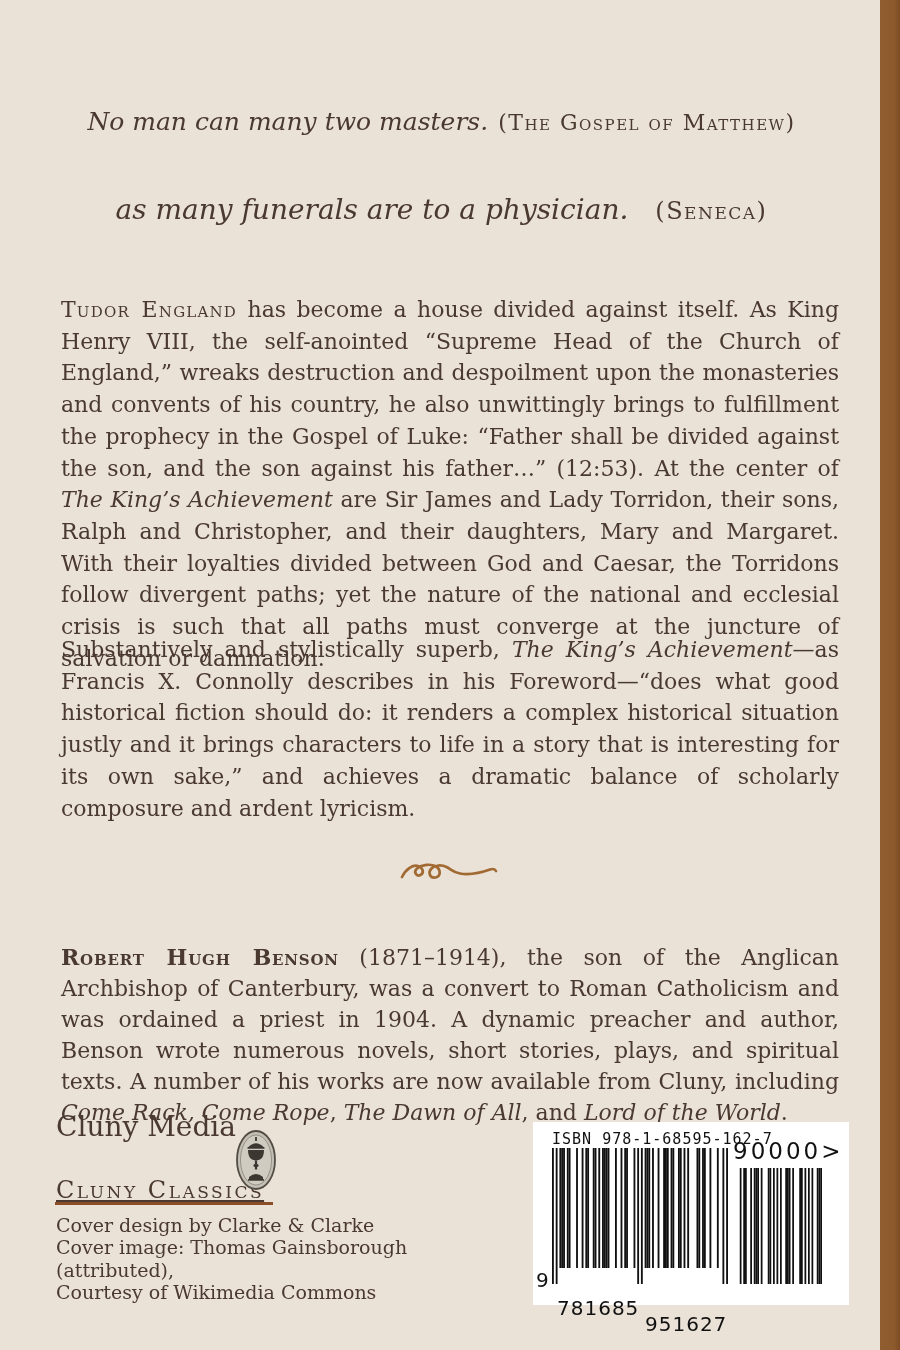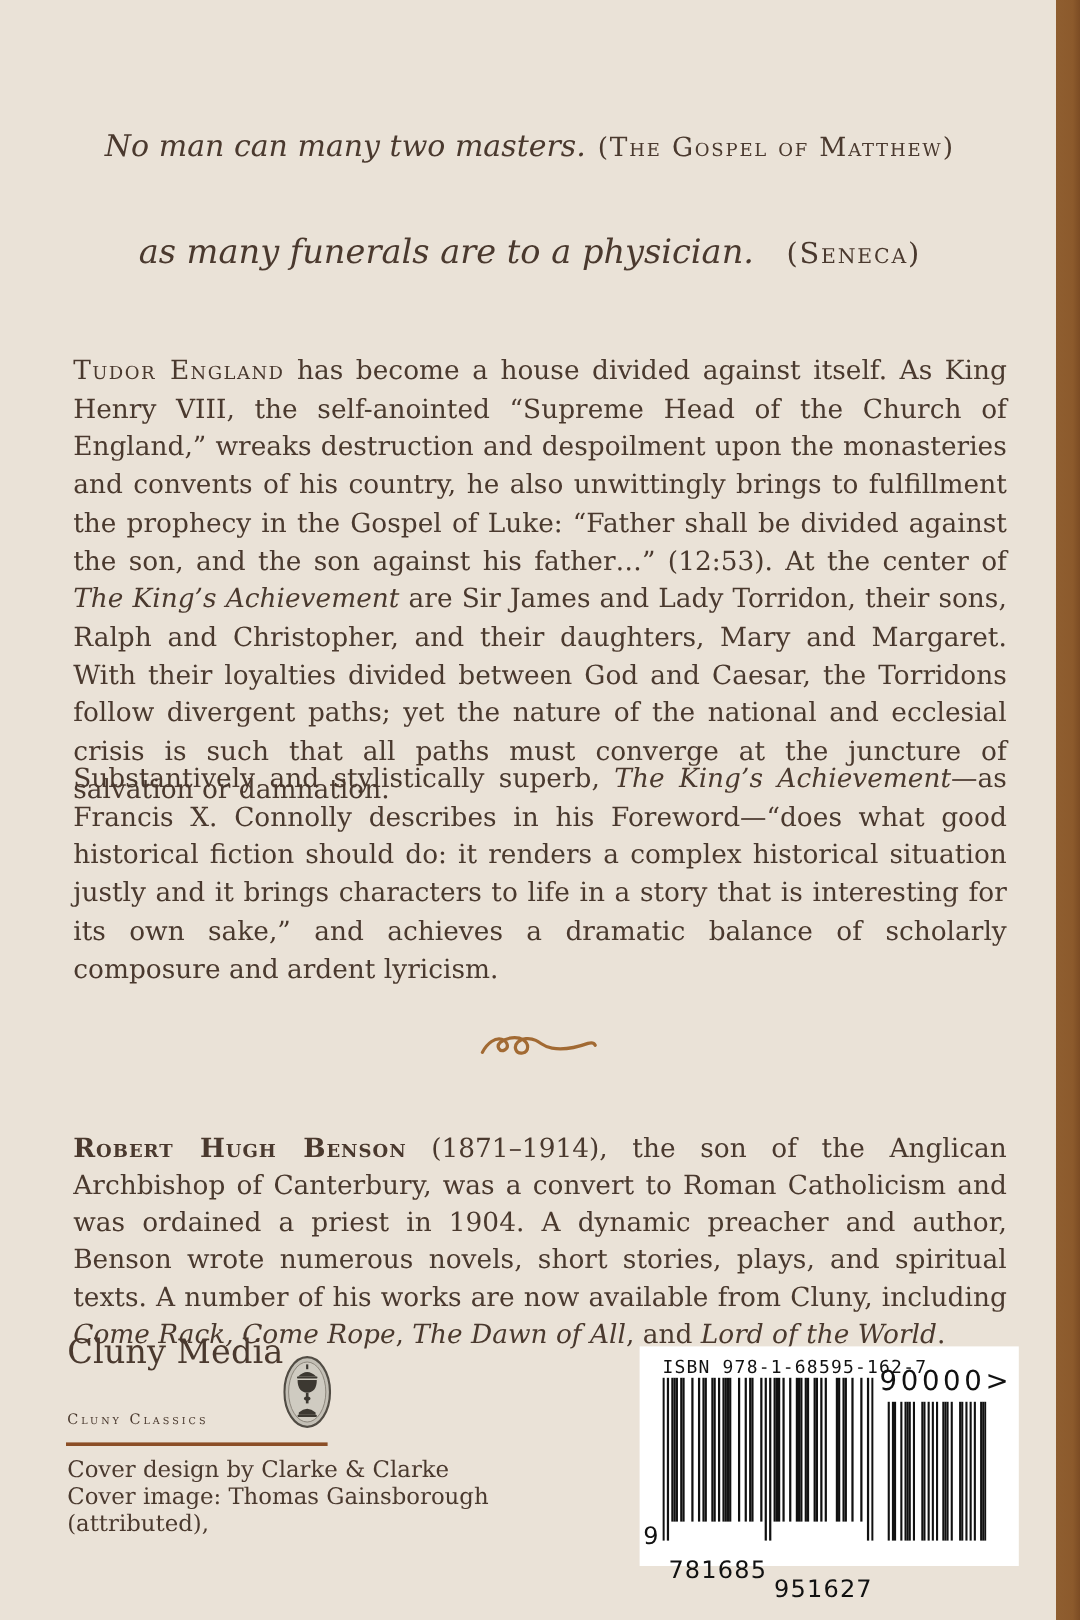--- a/index.html
+++ b/index.html
@@ -35,21 +35,21 @@
   #synopsis-p1 .sc{letter-spacing:1.2px;}
 
   
   #ornament{left:400px;top:858px;width:98px;height:28px;}
 
   
   #author-bio{top:942px;line-height:31px;}
 
   
   #publisher-name{left:56px;top:1110px;font-size:28px;}
-  #publisher-imprint{left:56px;top:1176px;font-size:12px;letter-spacing:2.5px;}
+  #publisher-imprint{left:56px;top:1176px;font-size:24px;letter-spacing:2.5px;text-decoration:underline;}
   #publisher-logo{left:236px;top:1130px;width:40px;height:60px;}
   #footer-divider{left:55px;top:1202px;width:218px;height:3px;background:#8b4e26;}
   #credits{left:56px;top:1214px;width:430px;font-size:19px;line-height:22.4px;}
 
   
   #barcode-panel{left:533px;top:1122px;width:316px;height:183px;background:#ffffff;}
   #isbn-label{left:19px;top:8px;width:176px;text-align:center;
     font-family:"DejaVu Sans Mono","Liberation Mono",monospace;
     font-size:15px;letter-spacing:1px;color:#111;white-space:nowrap;}
   #ean-svg{left:19px;top:26px;width:176px;height:136px;}
@@ -101,20 +101,21 @@
     <path d="M13,47 Q20,41 27,47 L27,49 L13,49 Z"></path>
     <rect x="12" y="49" width="16" height="1.8" rx="0.6"></rect>
   </g>
 </svg>
 
 <div id="footer-divider" class="abs"></div>
 
 <div id="credits" class="abs">
   <p><span>Cover design by Clarke &amp; Clarke</span></p>
   <p><span>Cover image: Thomas Gainsborough (attributed),</span></p>
+  <p><span>Courtesy of Wikimedia Commons</span></p>
 </div>
 
 <div id="barcode-panel" class="abs">
   <div id="isbn-label" class="abs">ISBN 978-1-68595-162-7</div>
   <svg id="ean-svg" class="abs bars" viewBox="0 0 95 68" preserveAspectRatio="none">
       <rect x="0" y="0" width="1" height="68"></rect>
       <rect x="2" y="0" width="1" height="68"></rect>
       <rect x="4" y="0" width="1" height="60"></rect>
       <rect x="5" y="0" width="1" height="60"></rect>
       <rect x="6" y="0" width="1" height="60"></rect>

